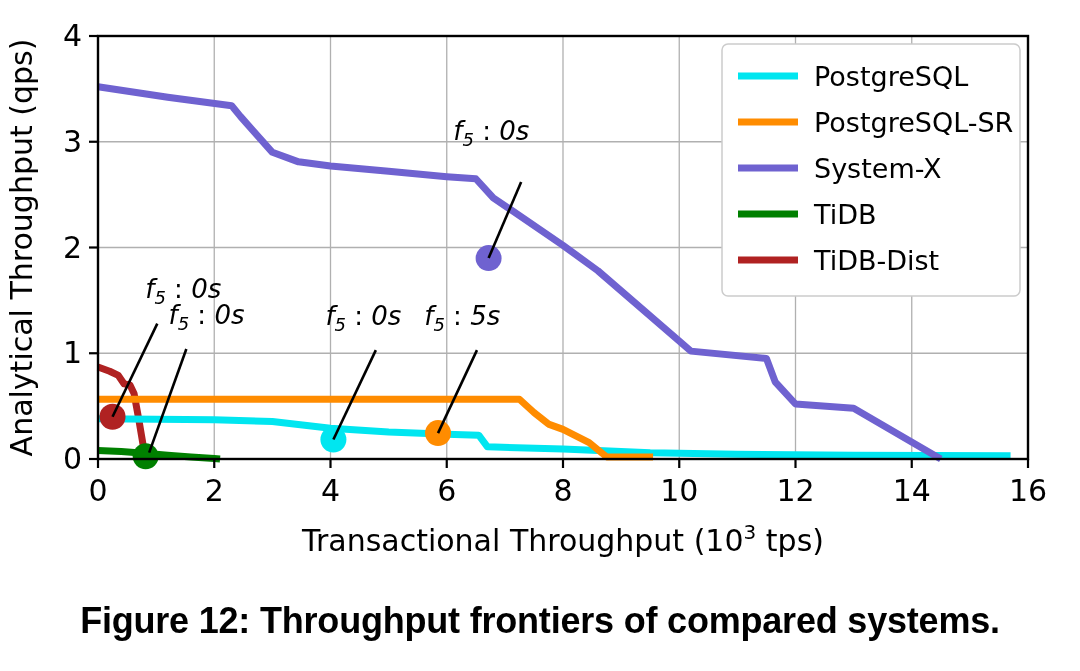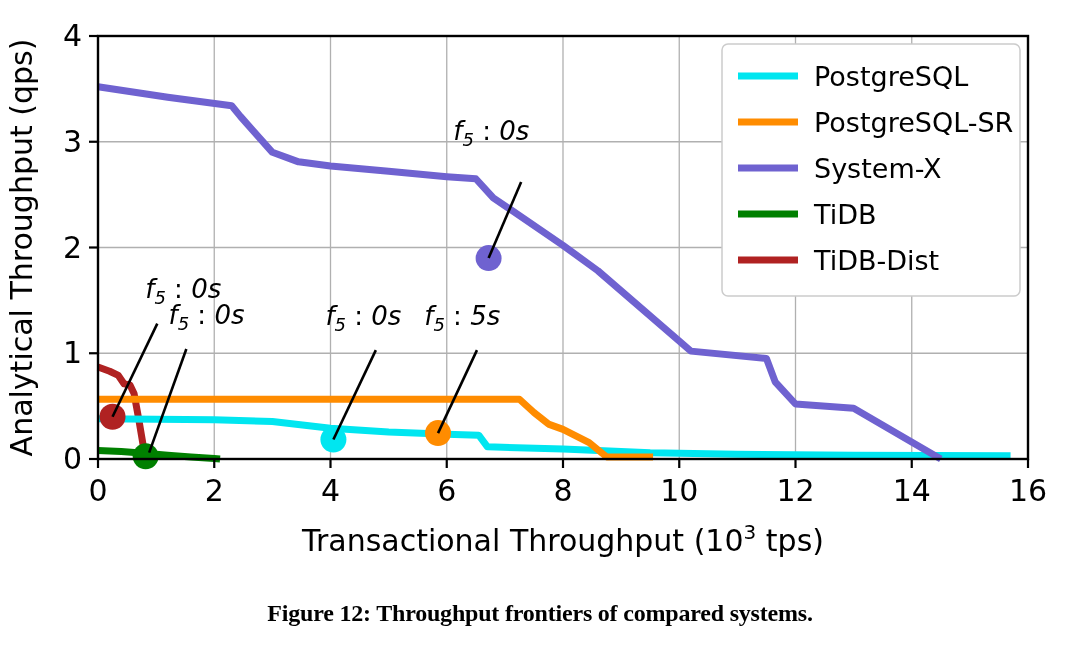--- a/index.html
+++ b/index.html
@@ -31,23 +31,23 @@
     height: 575px;
   }
 
   
   #caption {
     position: absolute;
     left: 0;
     top: 600px;
     width: 1080px;
     text-align: center;
-    font-family: Liberation Serif, serif;
+    font-family: Liberation Sans, sans-serif;
     font-weight: bold;
-    font-size: 24px;
+    font-size: 36px;
     color: #000000;
     letter-spacing: -0.2px;
   }
   .grid-line { stroke: #b0b0b0; stroke-width: 1.3; fill: none; }
   .tick-mark { stroke: #000000; stroke-width: 2.2; fill: none; }
 
   .tick-label {
     font-family: "DejaVu Sans", sans-serif;
     font-size: 30px;
     fill: #000000;

